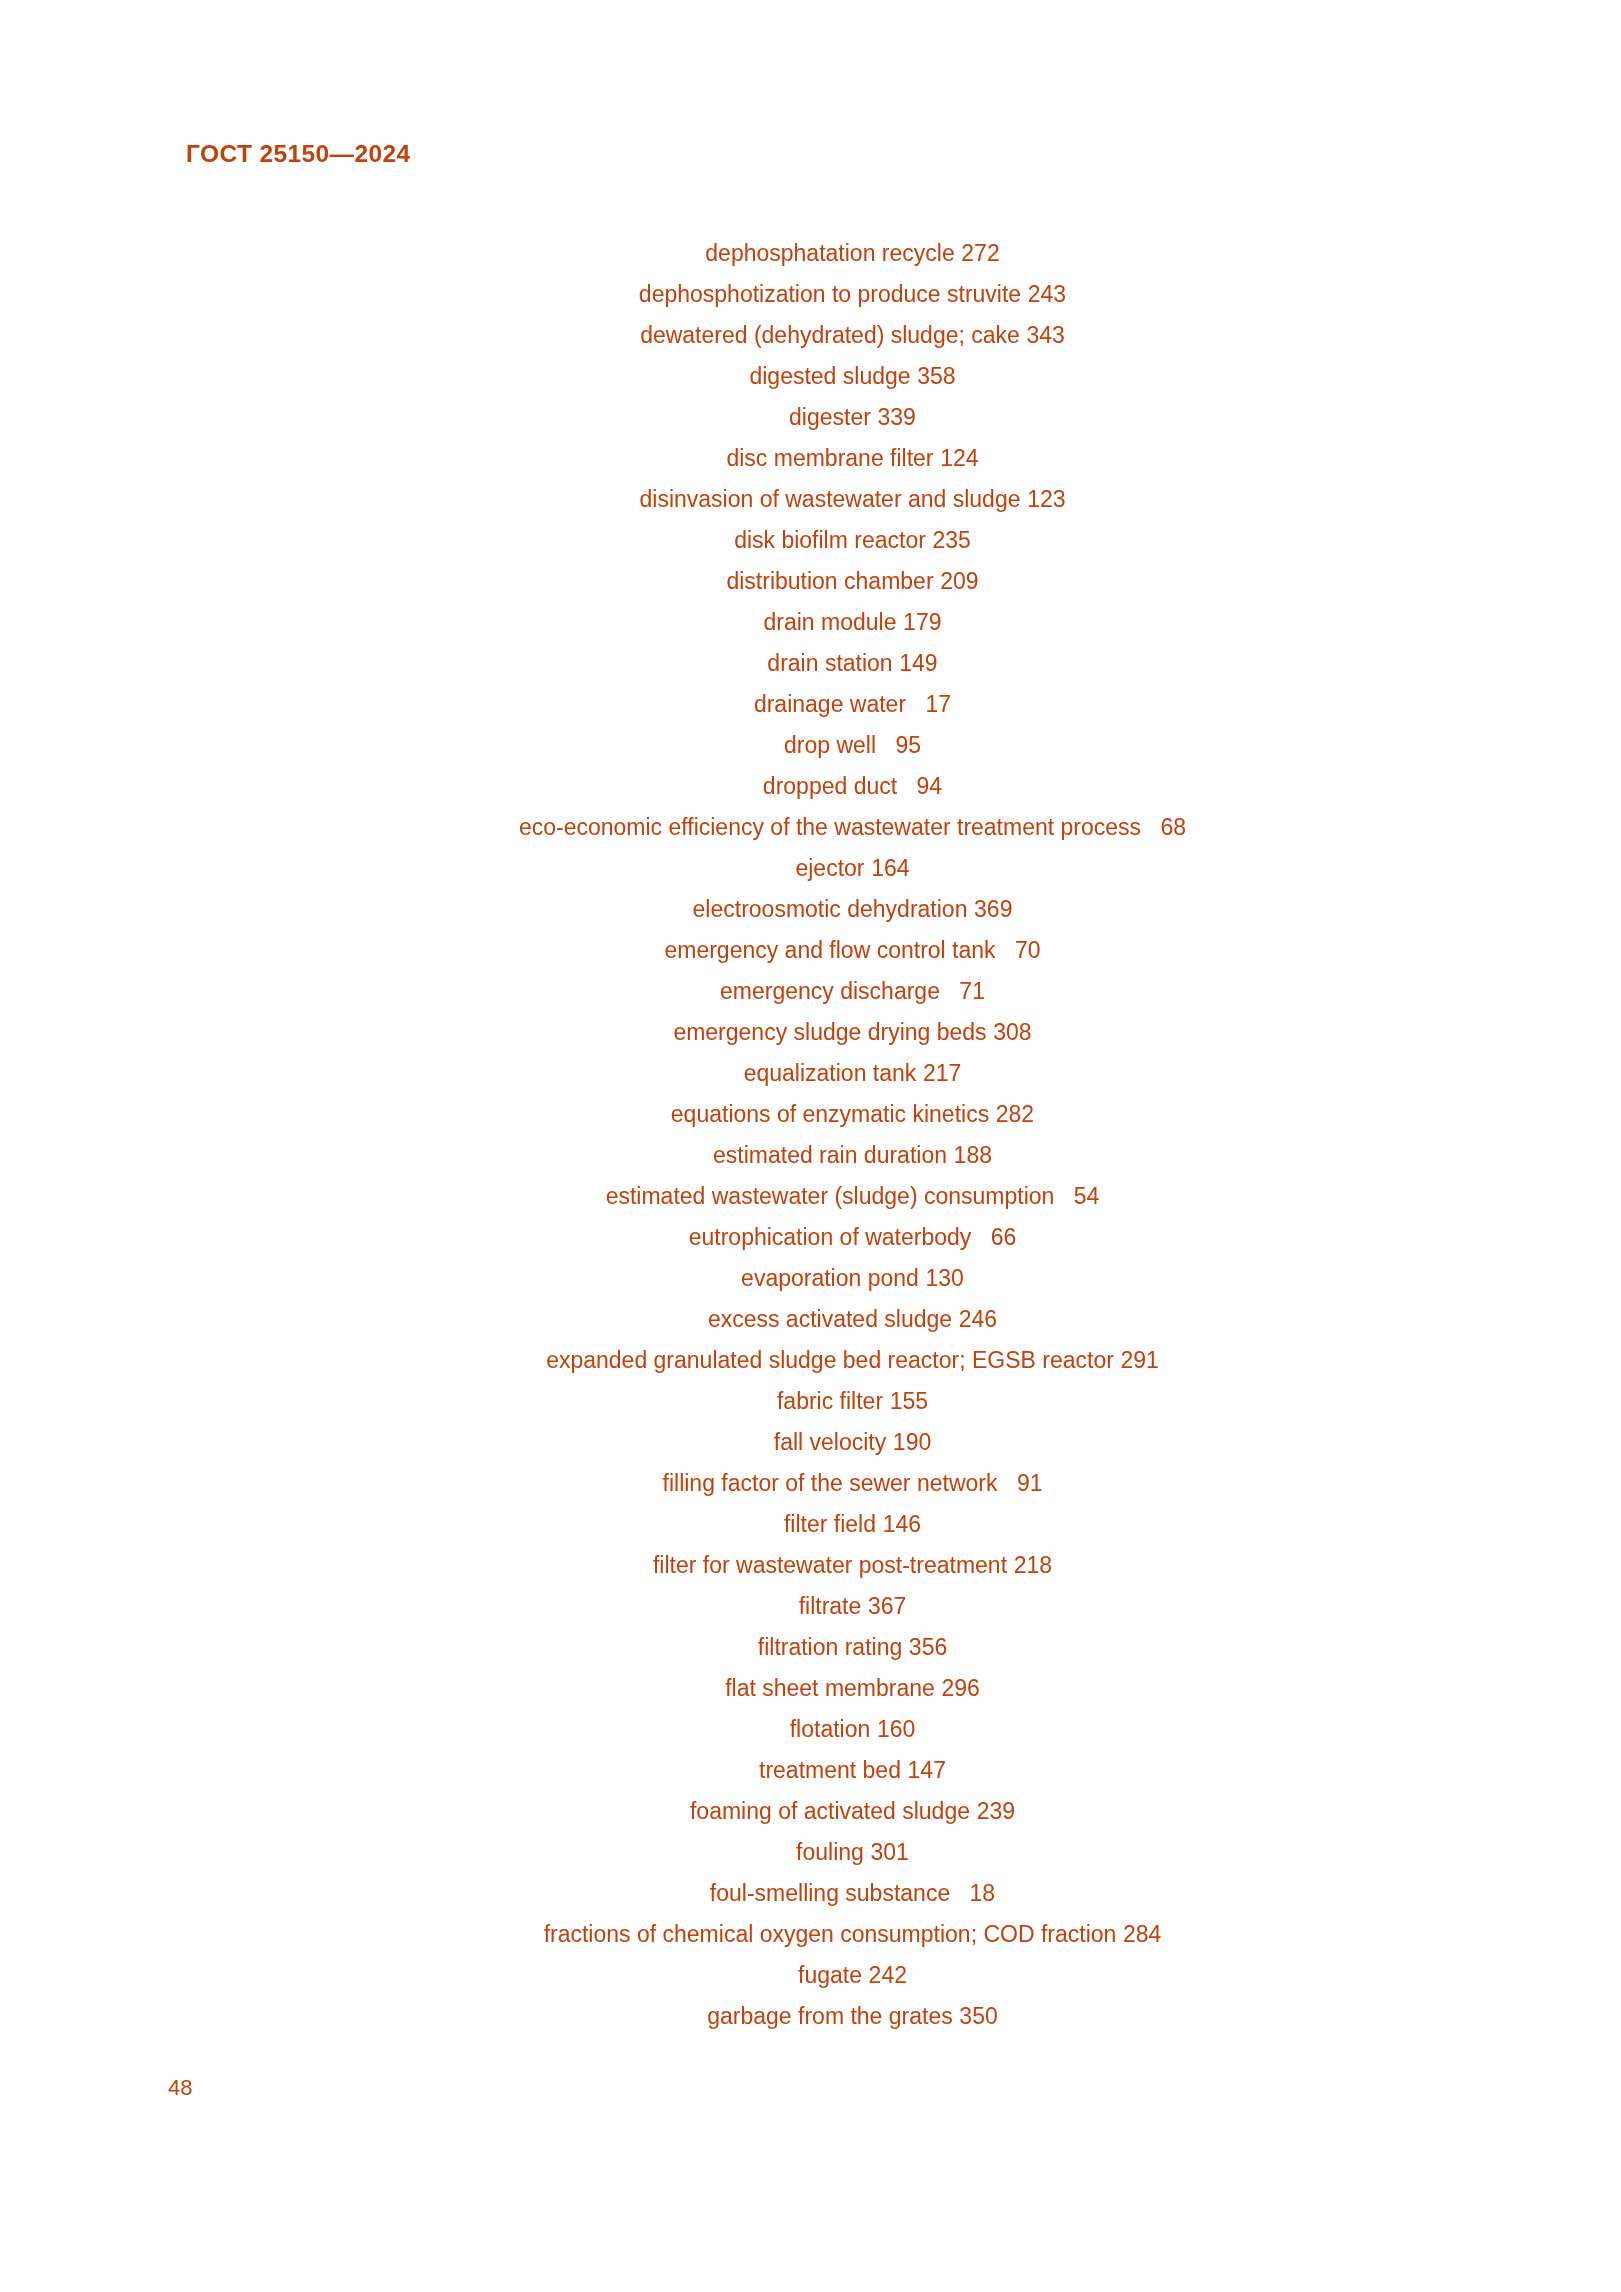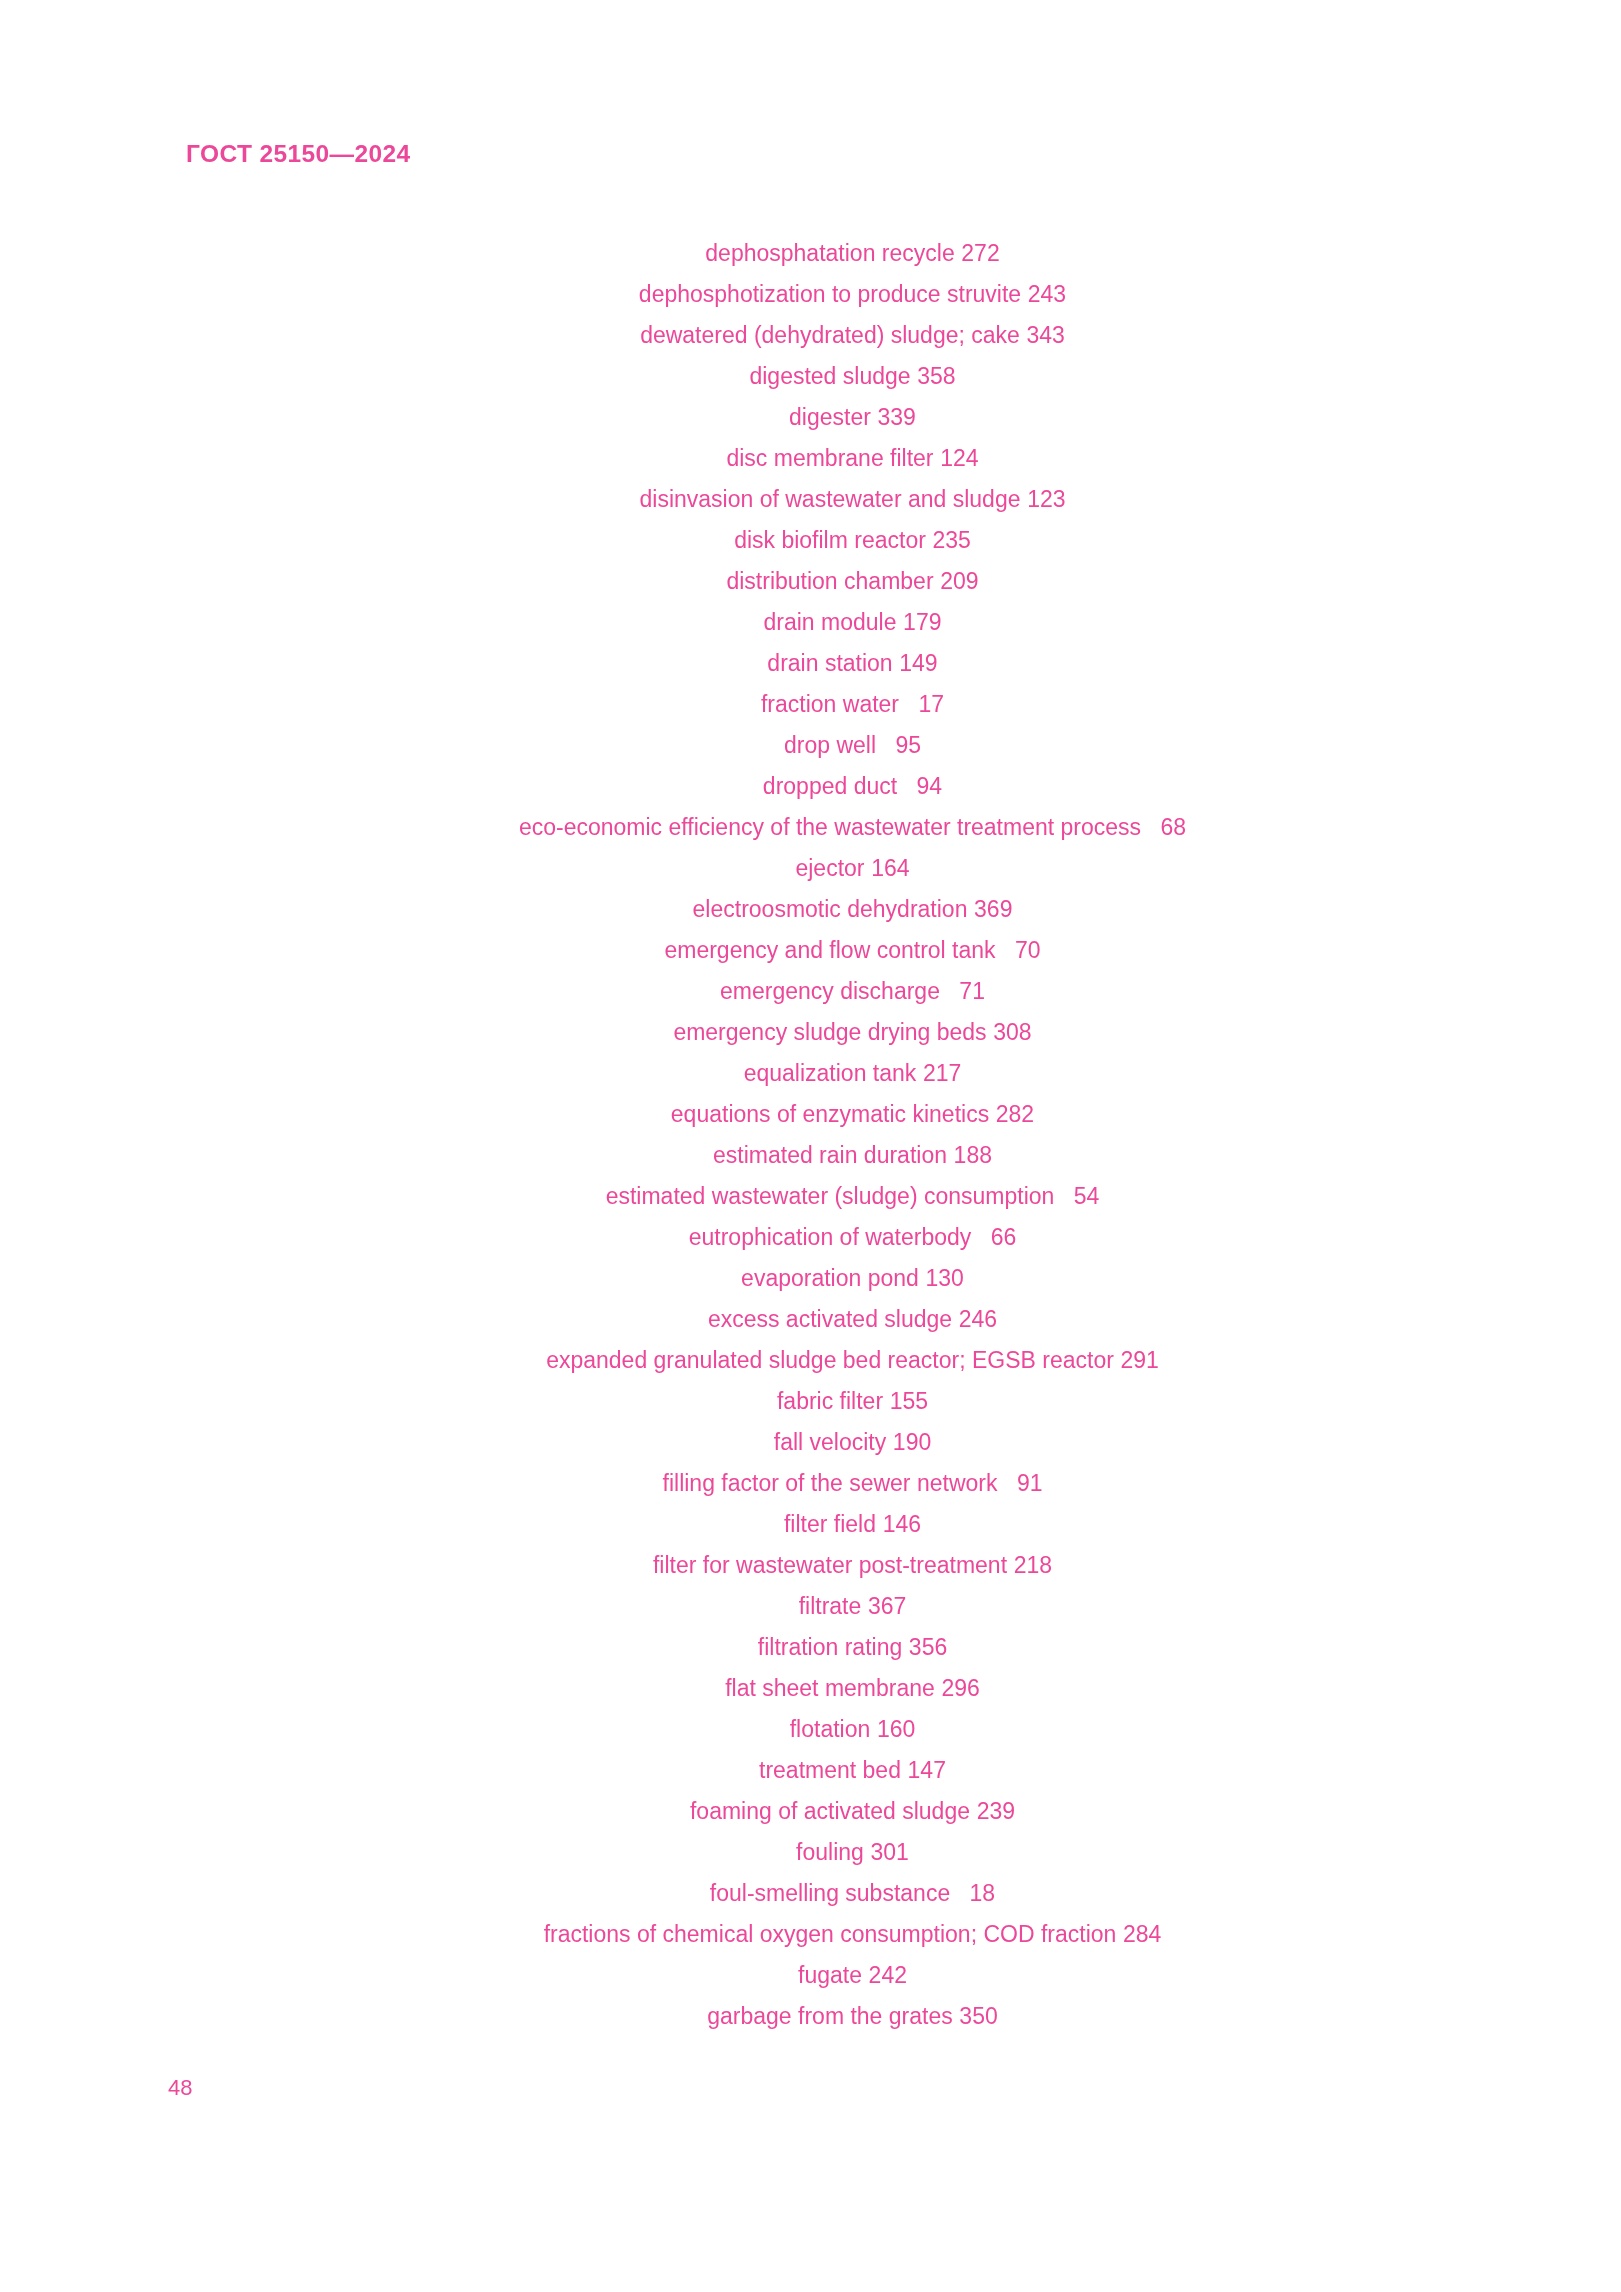--- a/index.html
+++ b/index.html
@@ -6,21 +6,21 @@
     margin: 0;
     padding: 0;
     background: #ffffff;
   }
   .page {
     position: relative;
     width: 1621px;
     height: 2293px;
     background: #ffffff;
     font-family: "Liberation Sans", sans-serif;
-    color: #ec4899;
+    color: #c2410c;
     box-sizing: border-box;
     overflow: hidden;
   }
   .header {
     position: absolute;
     left: 186px;
     top: 140px;
     font-size: 24.5px;
     font-weight: bold;
     letter-spacing: 0.4px;
@@ -100,21 +100,21 @@
       </div>
       <div class="index-row">
         <span class="term">drain module</span>
         <span class="page-num">179</span>
       </div>
       <div class="index-row">
         <span class="term">drain station</span>
         <span class="page-num">149</span>
       </div>
       <div class="index-row">
-        <span class="term">fraction water</span>
+        <span class="term">drainage water</span>
         <span class="page-num">17</span>
       </div>
       <div class="index-row">
         <span class="term">drop well</span>
         <span class="page-num">95</span>
       </div>
       <div class="index-row">
         <span class="term">dropped duct</span>
         <span class="page-num">94</span>
       </div>

